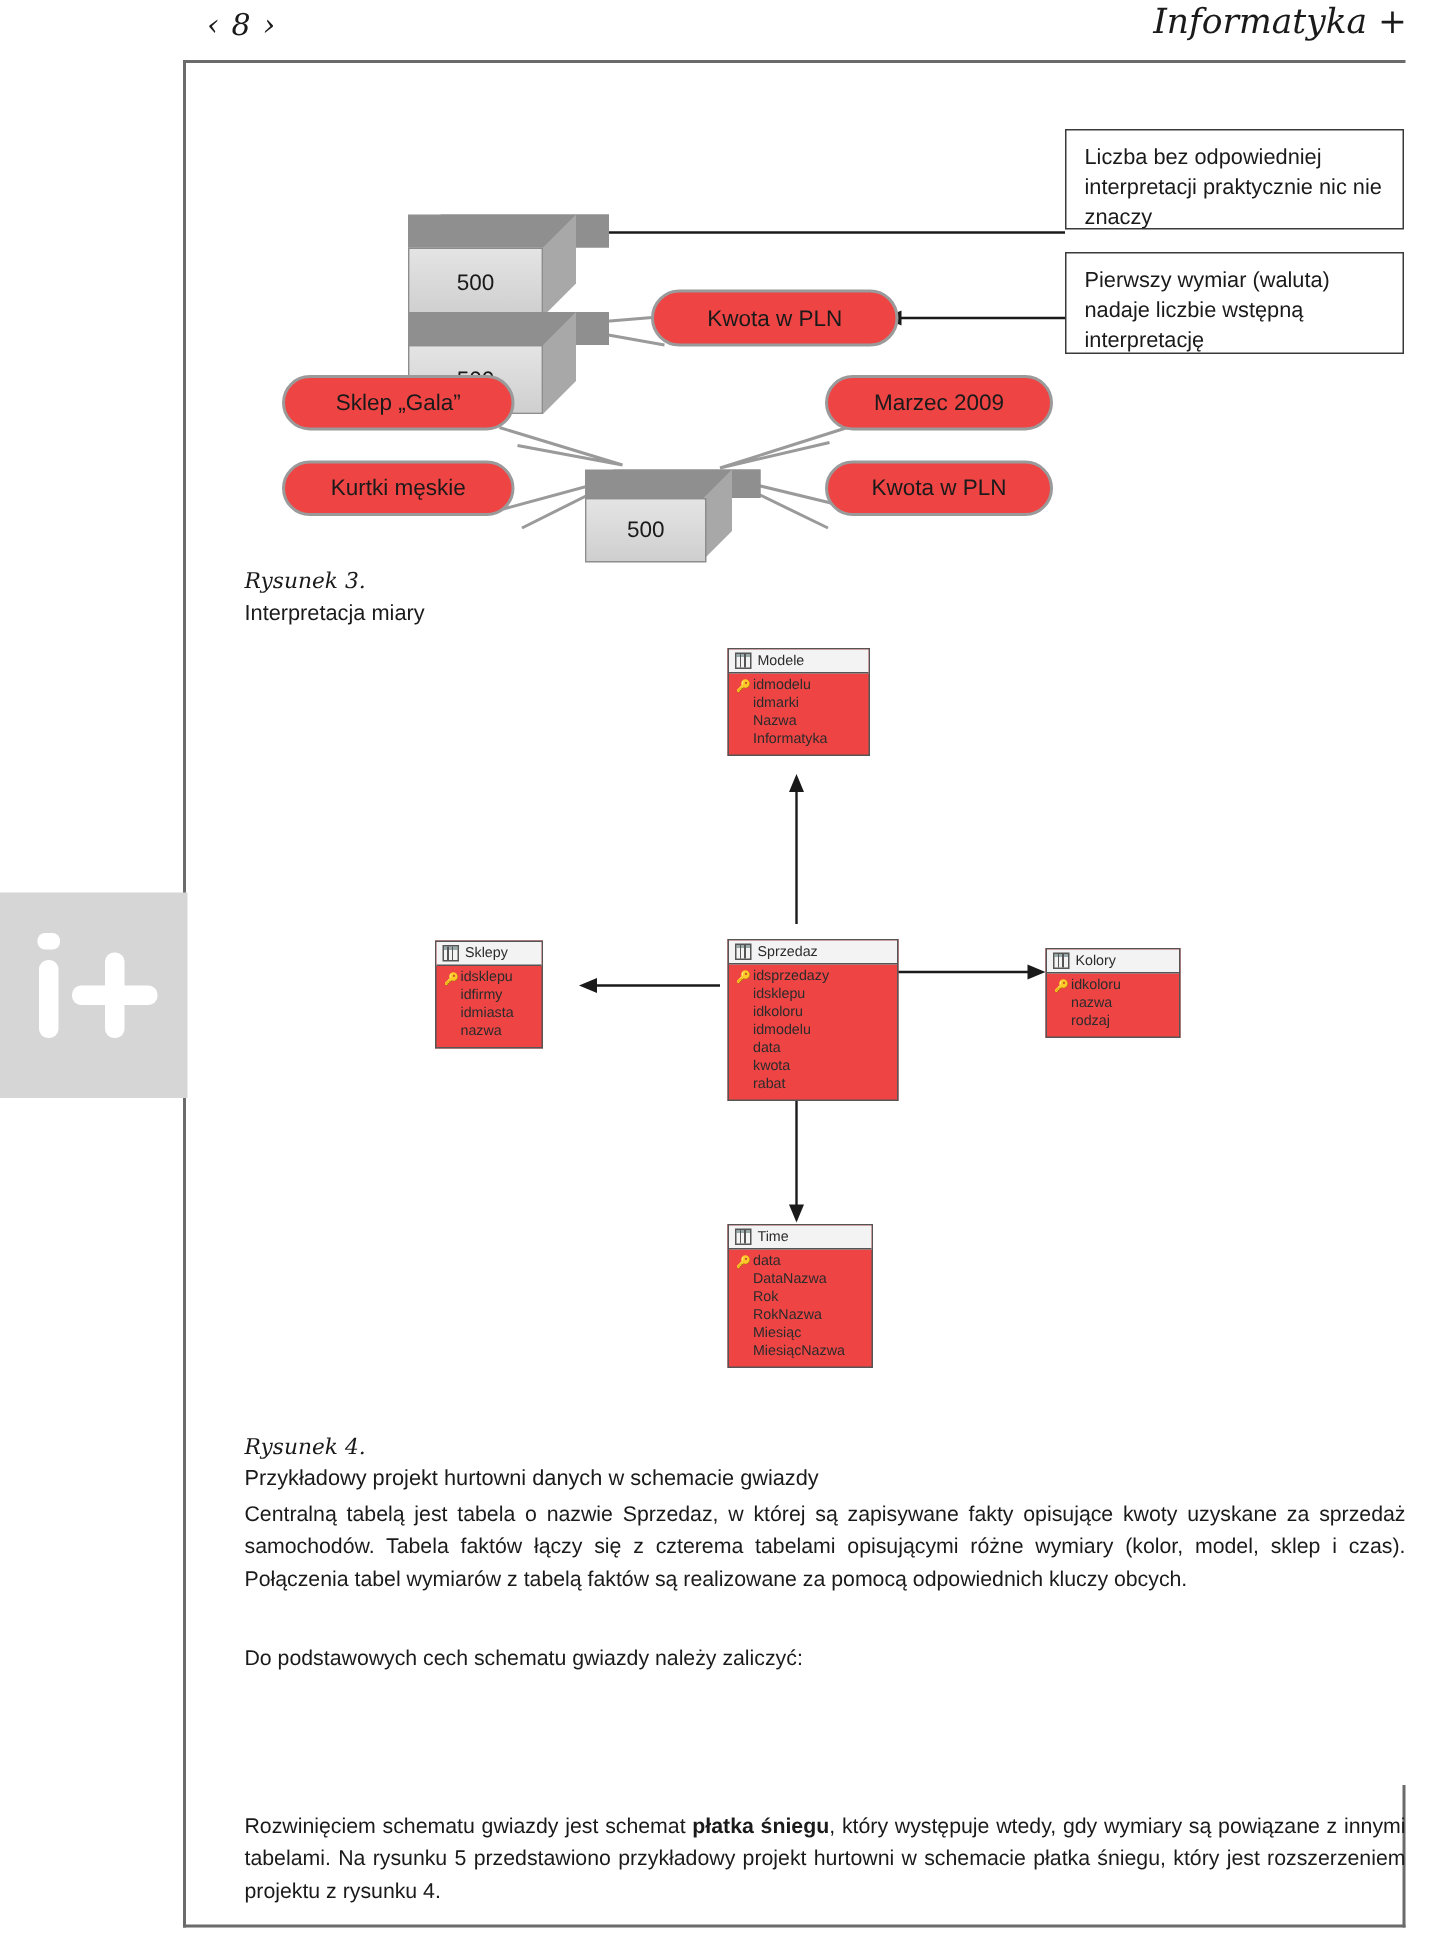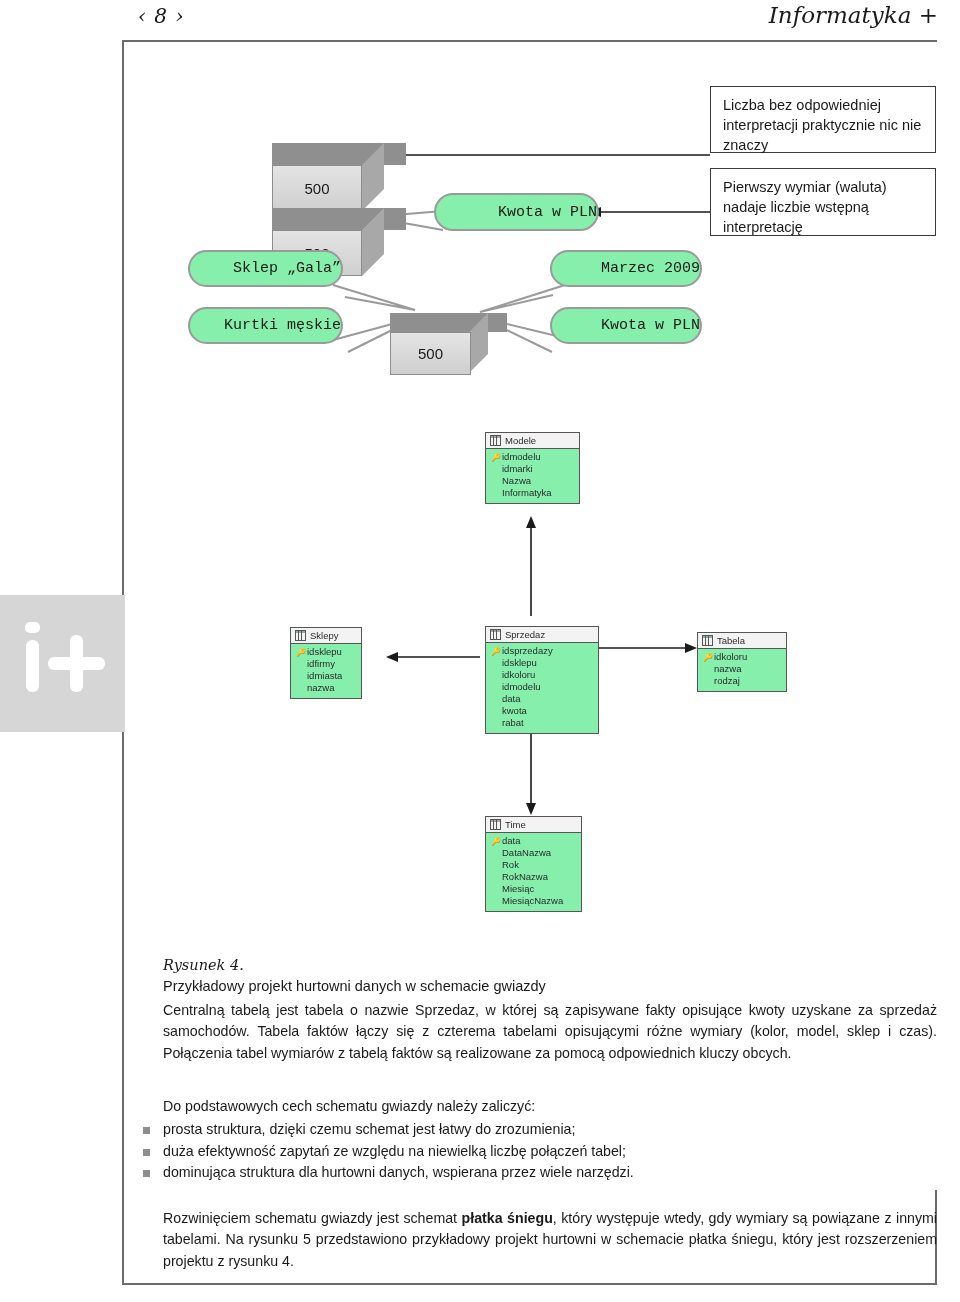--- a/index.html
+++ b/index.html
@@ -134,26 +134,25 @@
   }
   .cube .face-side {
     position: absolute;
     background: #a8a8a8;
   }
 
   .callout {
     position: absolute;
     border: 2px solid #9a9a9a;
     border-radius: 22px;
-    background: #86efac;
-    display: flex; align-items: center; justify-content: flex-end;
+    background: #ef4444;
+    display: flex; align-items: center; justify-content: center;
     font-size: 15px;
     color: #1a1a1a;
     box-sizing: border-box;
-    font-family: Liberation Mono, monospace;
   }
 
   .infobox {
     position: absolute;
     border: 1.5px solid #3a3a3a;
     background: #ffffff;
     box-sizing: border-box;
     padding: 8px 10px 8px 12px;
     font-size: 14.5px;
     line-height: 1.38;
@@ -172,21 +171,21 @@
     font-size: 14.5px;
     display: block;
   }
 
   
   .fig4 { position: absolute; left: 0; top: 420px; width: 960px; height: 520px; }
 
   .ent {
     position: absolute;
     border: 1.2px solid #555;
-    background: #86efac;
+    background: #ef4444;
     box-sizing: border-box;
     font-size: 9.5px;
     color: #2b2b2b;
   }
   .ent-head {
     display: flex; align-items: center; gap: 4px;
     padding: 2px 4px 2px 4px;
     border-bottom: 1.2px solid #555;
     background: #f3f3f3;
     font-size: 9.5px;
@@ -317,20 +316,24 @@
 
   <div class="infobox" style="left:710px; top:168px; width:226px; height:68px;">
     <span>Pierwszy wymiar (waluta) nadaje liczbie wstępną interpretację</span>
   </div>
 
   <div class="infobox" style="left:710px; top:86px; width:226px; height:67px;">
     <span>Liczba bez odpowiedniej interpretacji praktycznie nic nie znaczy</span>
   </div>
 
 
+  <div class="fig-caption" style="left:163px; top:378px; width:260px;">
+    <span class="lbl">Rysunek 3.</span>
+    <span>Interpretacja miary</span>
+  </div>
 </div>
 
 <div class="fig4">
 
   <svg width="960" height="520" style="position:absolute;left:0;top:0;">
 
     <line x1="531" y1="196" x2="531" y2="106" stroke="#1a1a1a" stroke-width="1.6"></line>
     <polygon points="531,96 526,108 536,108" fill="#1a1a1a"></polygon>
 
     <line x1="480" y1="237" x2="395" y2="237" stroke="#1a1a1a" stroke-width="1.6"></line>
@@ -426,21 +429,21 @@
       <div class="ent-row">
           <span class="keycol"></span>
           <span>rabat</span>
         </div>
     </div>
   </div>
 
   <div class="ent" style="left:697px; top:212px; width:90px;">
     <div class="ent-head">
       <span class="tbl-ico"></span>
-      <span>Tabela</span>
+      <span>Kolory</span>
     </div>
     <div class="ent-body">
       <div class="ent-row pk">
           <span class="keycol"></span>
           <span>idkoloru</span>
         </div>
       <div class="ent-row">
           <span class="keycol"></span>
           <span>nazwa</span>
         </div>
@@ -487,20 +490,15 @@
 
 <div class="fig-caption" style="left:163px; top:955px; width:620px;">
   <span class="lbl">Rysunek 4.</span>
   <span>Przykładowy projekt hurtowni danych w schemacie gwiazdy</span>
 </div>
 
 <div class="body-text" style="left:163px; top:1000px; width:774px;">Centralną tabelą jest tabela o nazwie Sprzedaz, w której są zapisywane fakty opisujące kwoty uzyskane za sprzedaż samochodów. Tabela faktów łączy się z czterema tabelami opisującymi różne wymiary (kolor, model, sklep i czas). Połączenia tabel wymiarów z tabelą faktów są realizowane za pomocą odpowiednich kluczy obcych.</div>
 
 <div class="bullets" style="left:141px; top:1096px; width:790px;">
   <p class="intro">Do podstawowych cech schematu gwiazdy należy zaliczyć:</p>
-  <ul>
-    <li>prosta struktura, dzięki czemu schemat jest łatwy do zrozumienia;</li>
-    <li>duża efektywność zapytań ze względu na niewielką liczbę połączeń tabel;</li>
-    <li>dominująca struktura dla hurtowni danych, wspierana przez wiele narzędzi.</li>
-  </ul>
 </div>
 
 <div class="body-text" style="left:163px; top:1208px; width:774px;"><span>Rozwinięciem schematu gwiazdy jest schemat </span><b>płatka śniegu</b><span>, który występuje wtedy, gdy wymiary są powiązane z innymi tabelami. Na rysunku 5 przedstawiono przykładowy projekt hurtowni w schemacie płatka śniegu, który jest rozszerzeniem projektu z rysunku 4.</span></div>
 
 </body></html>

